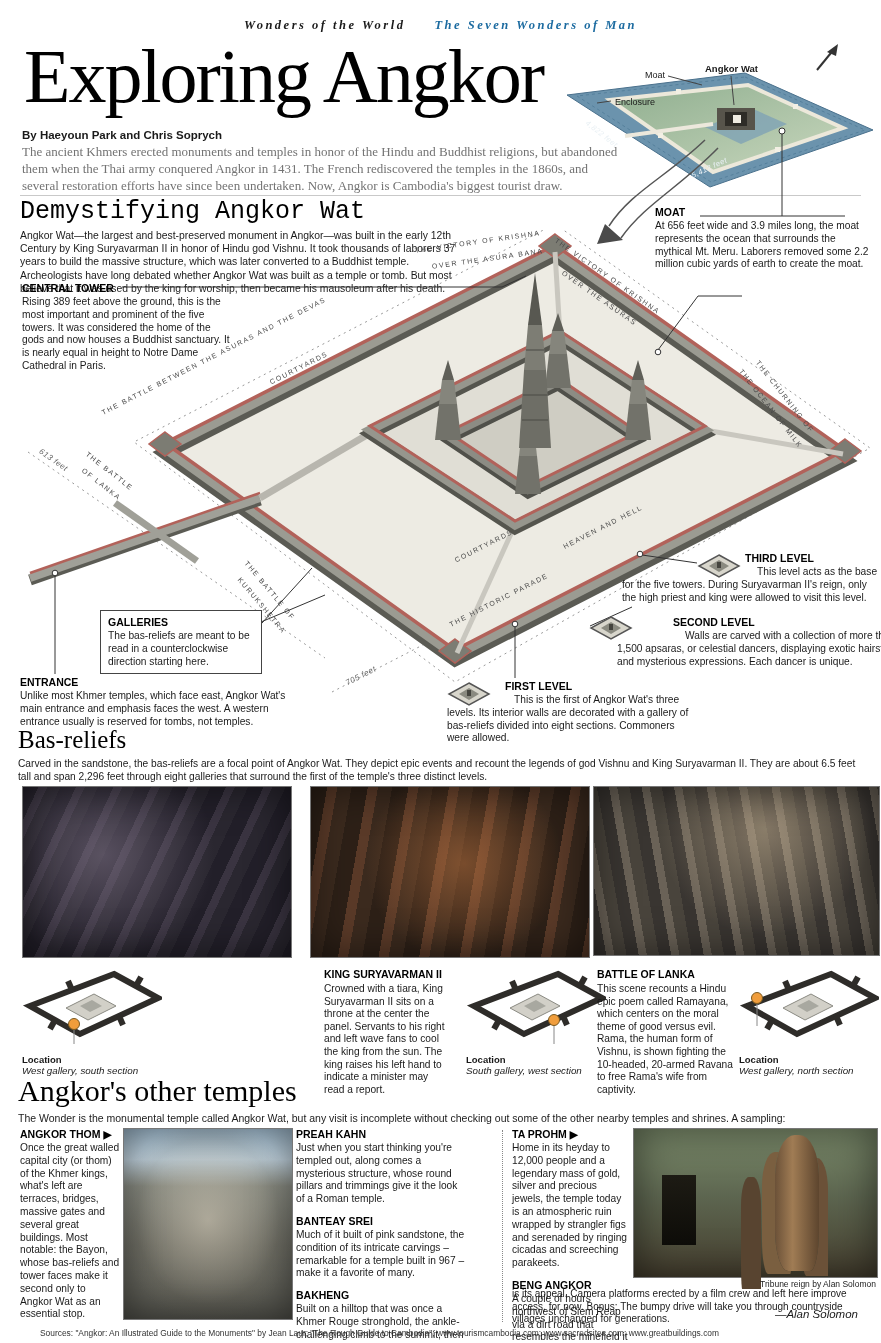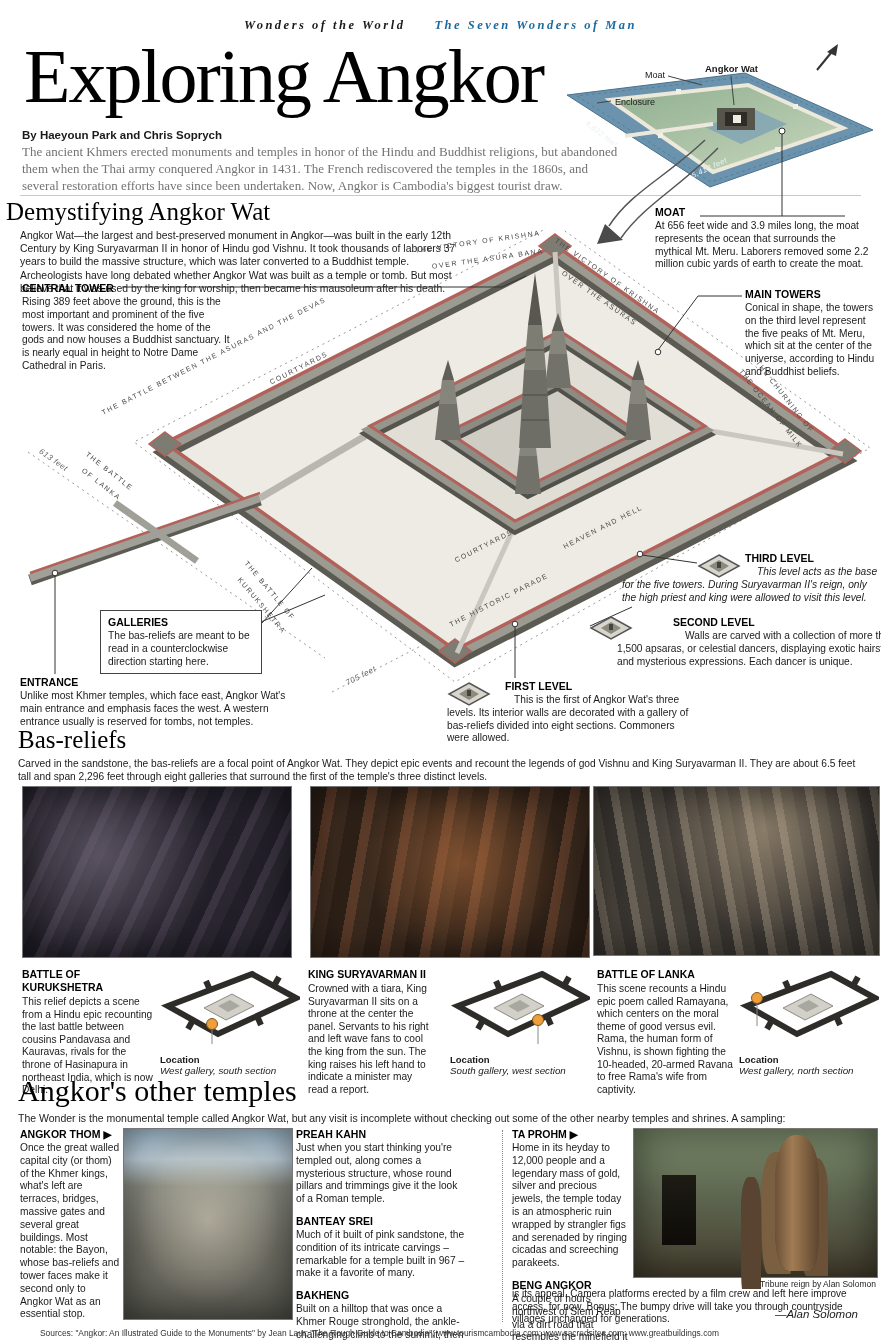--- a/index.html
+++ b/index.html
@@ -124,21 +124,21 @@
       <path d="M163,120 C124,160 90,176 66,210" stroke="#555" stroke-width="1.5" fill="none"></path>
       <polygon points="50,196 68,212 42,216" fill="#4a4a4a"></polygon>
     </g>
   </svg>
 
   <div class="abs z2" style="left:655px;top:206px;width:218px;">
     <div class="ctitle">MOAT</div>
     <p class="ctext">At 656 feet wide and 3.9 miles long, the moat represents the ocean that surrounds the mythical Mt. Meru. Laborers removed some 2.2 million cubic yards of earth to create the moat.</p>
   </div>
 
-  <div class="abs h2" style="left:6px;top:198px;">Demystifying Angkor Wat</div>
+  <div class="abs h2" style="left:20px;top:198px;font-family:Liberation Mono, monospace;">Demystifying Angkor Wat</div>
   <div class="abs" style="left:20px;top:229px;width:438px;font:10.4px/13.2px 'Liberation Sans',sans-serif;">Angkor Wat—the largest and best-preserved monument in Angkor—was built in the early 12th Century by King Suryavarman II in honor of Hindu god Vishnu. It took thousands of laborers 37 years to build the massive structure, which was later converted to a Buddhist temple. Archeologists have long debated whether Angkor Wat was built as a temple or tomb. But most believe that it was used by the king for worship, then became his mausoleum after his death.</div>
 
   <svg class="abs" style="left:10px;top:230px;" width="862" height="480" viewBox="0 0 862 480">
 
     <polygon points="545,-6 860,218 445,452 124,212" fill="none" stroke="#999" stroke-width="1" stroke-dasharray="2,4"></polygon>
     <line x1="18" y1="222" x2="315" y2="428" stroke="#999" stroke-width="1" stroke-dasharray="2,4"></line>
     <line x1="322" y1="462" x2="712" y2="260" stroke="#999" stroke-width="1" stroke-dasharray="2,4"></line>
 
     <g>
       <polygon points="545,20 835,225 445,425 155,218" fill="#edebe3"></polygon>
@@ -240,44 +240,40 @@
     <circle cx="505" cy="394" r="2.8" fill="#fff" stroke="#333" stroke-width="1"></circle>
     <circle cx="648" cy="122" r="2.8" fill="#fff" stroke="#333" stroke-width="1"></circle>
     <circle cx="630" cy="324" r="2.8" fill="#fff" stroke="#333" stroke-width="1"></circle>
   </svg>
 
   <div class="abs z2" style="left:22px;top:282px;width:212px;">
     <div class="ctitle">CENTRAL TOWER</div>
     <p class="ctext">Rising 389 feet above the ground, this is the most important and prominent of the five towers. It was considered the home of the gods and now houses a Buddhist sanctuary. It is nearly equal in height to Notre Dame Cathedral in Paris.</p>
   </div>
 
-  <div class="abs z2" style="left:745px;top:288px;width:132px;">
-    <div class="ctitle">MAIN TOWERS</div>
-    <p class="ctext">Conical in shape, the towers on the third level represent the five peaks of Mt. Meru, which sit at the center of the universe, according to Hindu and Buddhist beliefs.</p>
-  </div>
 
   <svg class="abs z2" style="left:696px;top:552px;" width="46" height="28" viewBox="0 0 46 28">
     <polygon points="23,3 43,14 23,25 3,14" fill="#d8d6cc" stroke="#555" stroke-width="1.5"></polygon>
     <polygon points="23,8 33,14 23,20 13,14" fill="#8a8a80"></polygon>
       <rect x="21" y="10" width="4" height="6" fill="#44443e"></rect>
   </svg>
   <svg class="abs z2" style="left:588px;top:614px;" width="46" height="28" viewBox="0 0 46 28">
     <polygon points="23,3 43,14 23,25 3,14" fill="#d8d6cc" stroke="#555" stroke-width="1.5"></polygon>
     <polygon points="23,8 33,14 23,20 13,14" fill="#8a8a80"></polygon>
       <rect x="21" y="10" width="4" height="6" fill="#44443e"></rect>
   </svg>
   <svg class="abs z2" style="left:446px;top:680px;" width="46" height="28" viewBox="0 0 46 28">
     <polygon points="23,3 43,14 23,25 3,14" fill="#d8d6cc" stroke="#555" stroke-width="1.5"></polygon>
     <polygon points="23,8 33,14 23,20 13,14" fill="#8a8a80"></polygon>
       <rect x="21" y="10" width="4" height="6" fill="#44443e"></rect>
   </svg>
 
   <div class="abs z2" style="left:616px;top:552px;width:264px;">
     <div class="ctitle" style="margin-left:129px;">THIRD LEVEL</div>
-    <p class="ctext" style="padding-left:6px;text-indent:135px;font-style:italic;">This level acts as the base for the five towers. During Suryavarman II's reign, only the high priest and king were allowed to visit this level.</p>
+    <p class="ctext" style="padding-left:6px;text-indent:135px;">This level acts as the base for the five towers. During Suryavarman II's reign, only the high priest and king were allowed to visit this level.</p>
   </div>
 
   <div class="abs z2" style="left:614px;top:616px;width:292px;">
     <div class="ctitle" style="margin-left:59px;">SECOND LEVEL</div>
     <p class="ctext" style="padding-left:3px;text-indent:68px;">Walls are carved with a collection of more than 1,500 apsaras, or celestial dancers, displaying exotic hairstyles and mysterious expressions. Each dancer is unique.</p>
   </div>
 
   <div class="abs z2" style="left:444px;top:680px;width:254px;">
     <div class="ctitle" style="margin-left:61px;">FIRST LEVEL</div>
     <p class="ctext" style="padding-left:3px;text-indent:67px;">This is the first of Angkor Wat's three levels. Its interior walls are decorated with a gallery of bas-reliefs divided into eight sections. Commoners were allowed.</p>
@@ -294,42 +290,38 @@
   </div>
 
   <div class="abs h2" style="left:18px;top:726px;">Bas-reliefs</div>
   <div class="abs" style="left:18px;top:757px;width:850px;font:10.2px/13px 'Liberation Sans',sans-serif;">Carved in the sandstone, the bas-reliefs are a focal point of Angkor Wat. They depict epic events and recount the legends of god Vishnu and King Suryavarman II. They are about 6.5 feet tall and span 2,296 feet through eight galleries that surround the first of the temple's three distinct levels.</div>
 
   <div class="abs photo ph1"></div>
   <div class="abs photo ph2"></div>
   <div class="abs photo ph3"></div>
 
   <div class="abs capcol" style="left:22px;width:278px;">
-    <div style="width:146px;">
-      <div class="ctitle">BATTLE OF KURUKSHETRA</div>
-      <p class="captext" style="margin:2px 0 0 0;">This relief depicts a scene from a Hindu epic recounting the last battle between cousins Pandavasa and Kauravas, rivals for the throne of Hasinapura in northeast India, which is now Delhi.</p>
-    </div>
     <div>
       <svg width="140" height="80" viewBox="0 0 140 80">
         <polygon points="92,6 136,30 58,66 8,38" fill="none" stroke="#2e2c29" stroke-width="6"></polygon>
         <line x1="114" y1="18" x2="119" y2="9" stroke="#2e2c29" stroke-width="6"></line>
         <line x1="97" y1="48" x2="101" y2="57" stroke="#2e2c29" stroke-width="6"></line>
         <line x1="33" y1="52" x2="28" y2="61" stroke="#2e2c29" stroke-width="6"></line>
         <line x1="50" y1="22" x2="46" y2="13" stroke="#2e2c29" stroke-width="6"></line>
         <polygon points="72,26 94,38 66,52 44,40" fill="#d2d0c8" stroke="#8a8a82" stroke-width="1"></polygon>
         <polygon points="70,32 80,38 68,44 58,38" fill="#a8a8a0"></polygon>
         <line x1="52" y1="60" x2="52" y2="76" stroke="#888" stroke-width="1"></line>
         <circle cx="52" cy="56" r="5.5" fill="#f09d3c" stroke="#7a5a20" stroke-width="1"></circle>
       </svg>
       <div class="loclabel">Location</div>
       <div class="locval">West gallery, south section</div>
     </div>
   </div>
 
-  <div class="abs capcol" style="left:308px;width:282px;gap:20px;">
+  <div class="abs capcol" style="left:324px;width:282px;gap:20px;">
     <div style="width:160px;">
       <div class="ctitle">KING SURYAVARMAN II</div>
       <p class="captext" style="margin:2px 0 0 0;">Crowned with a tiara, King Suryavarman II sits on a throne at the center the panel. Servants to his right and left wave fans to cool the king from the sun. The king raises his left hand to indicate a minister may read a report.</p>
     </div>
     <div>
       <svg width="140" height="80" viewBox="0 0 140 80">
         <polygon points="92,6 136,30 58,66 8,38" fill="none" stroke="#2e2c29" stroke-width="6"></polygon>
         <line x1="114" y1="18" x2="119" y2="9" stroke="#2e2c29" stroke-width="6"></line>
         <line x1="97" y1="48" x2="101" y2="57" stroke="#2e2c29" stroke-width="6"></line>
         <line x1="33" y1="52" x2="28" y2="61" stroke="#2e2c29" stroke-width="6"></line>

